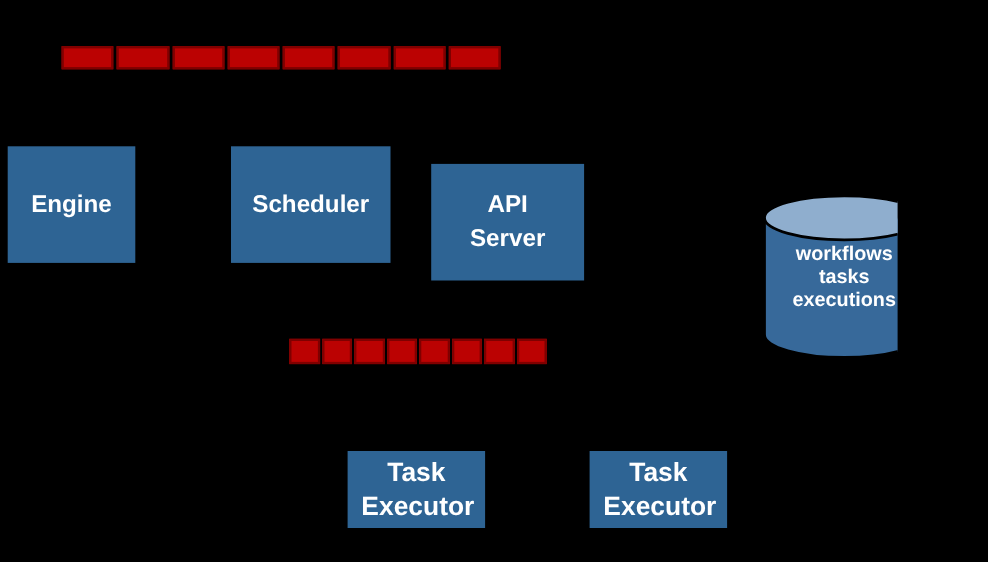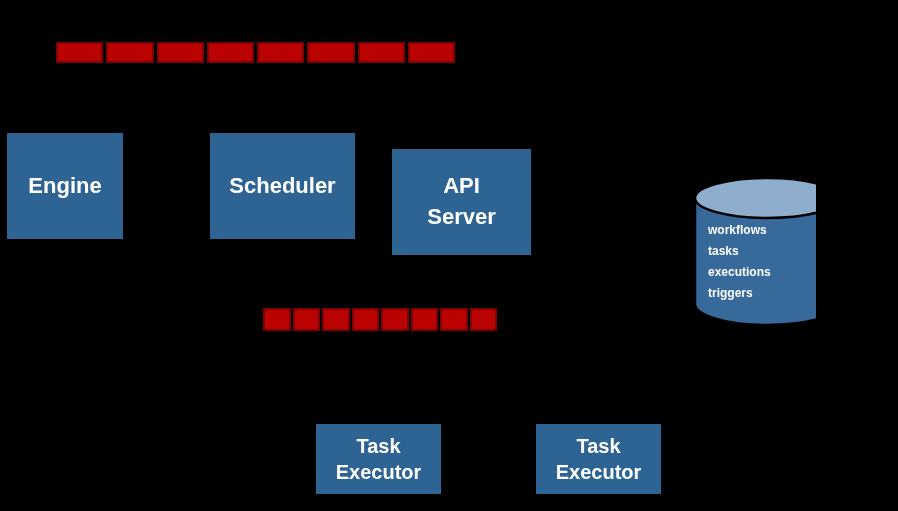--- a/index.html
+++ b/index.html
@@ -40,44 +40,45 @@
     align-items: center;
     justify-content: center;
     text-align: center;
   }
   .node .label { display: block; }
   #node-engine        { left: 7px;   top: 133px; width: 116px; height: 106px; font-size: 22px; }
   #node-scheduler     { left: 210px; top: 133px; width: 145px; height: 106px; font-size: 22px; justify-content: center; }
   #node-api-server    { left: 392px; top: 133px; width: 139px; height: 106px; font-size: 22px; line-height: 1.4; margin-top: 16px; }
   #node-api-server .label { width: 82px; }
   #node-task-executor-1,
-  #node-task-executor-2 { top: 424px; width: 125px; height: 70px; font-size: 20px; line-height: 1.3; }
+  #node-task-executor-2 { top: 410px; width: 125px; height: 70px; font-size: 24px; line-height: 1.3; }
   #node-task-executor-1 { left: 316px; }
   #node-task-executor-2 { left: 536px; }
   #node-task-executor-1 .label,
   #node-task-executor-2 .label { width: 100px; }
 
   
   #datastore {
     position: absolute;
     left: 692px;
     top: 176px;
     width: 151px;
     height: 152px;
   }
   #datastore svg { position: absolute; left: 0; top: 0; }
   #datastore .cyl-body { fill: var(--datastore-body, #37699a); stroke: var(--outline, #000); stroke-width: 2.5; }
   #datastore .cyl-top  { fill: var(--datastore-top, #8faece);  stroke: var(--outline, #000); stroke-width: 2.5; }
   #datastore-items {
     position: absolute;
-    left: 16px;
+    left: 0;
     right: 0;
     top: 44px;
+    text-align: center;
     color: var(--text, #fff);
-    font-size: 12px;
+    font-size: 18px;
     font-weight: bold;
     line-height: 21px;
   }
 </style>
 </head>
 <body>
 
 <div id="canvas">
 
   <div id="queue-top" class="queue">
@@ -105,21 +106,20 @@
 
   <div id="datastore">
     <svg width="151" height="152" viewBox="0 0 151 152" aria-hidden="true">
       <path class="cyl-body" d="M 3 22 L 3 128 a 72.5 21 0 0 0 145 0 L 148 22 Z"></path>
       <ellipse class="cyl-top" cx="75.5" cy="22" rx="72.5" ry="20"></ellipse>
     </svg>
     <div id="datastore-items">
       <div>workflows</div>
       <div>tasks</div>
       <div>executions</div>
-      <div>triggers</div>
     </div>
   </div>
 
   <div id="queue-middle" class="queue">
       <div class="queue-segment"></div>
       <div class="queue-segment"></div>
       <div class="queue-segment"></div>
       <div class="queue-segment"></div>
       <div class="queue-segment"></div>
       <div class="queue-segment"></div>

